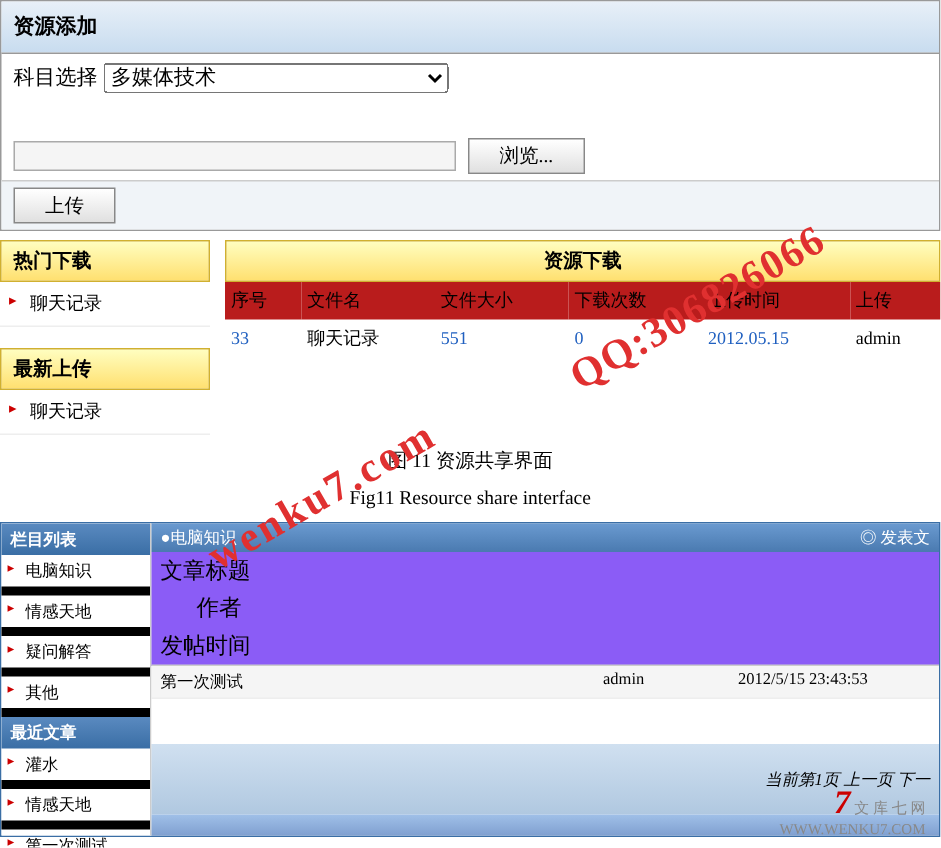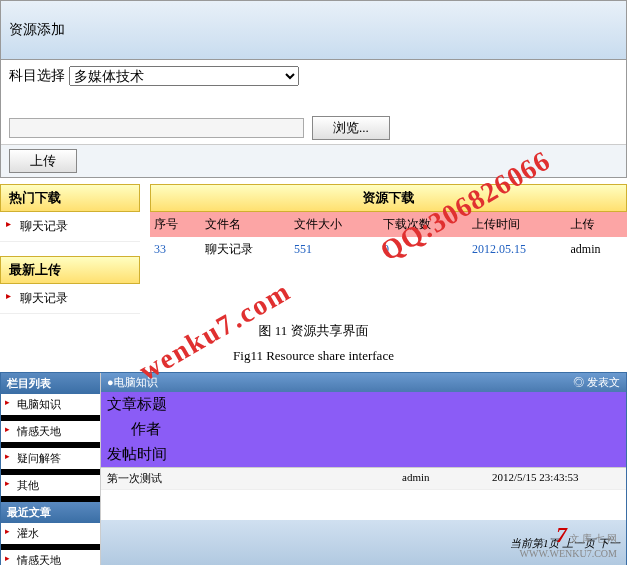--- a/index.html
+++ b/index.html
@@ -1,38 +1,38 @@
 <!DOCTYPE html>
 <html><head>
 <meta charset="utf-8">
 <style>
 * { box-sizing: border-box; margin: 0; padding: 0; font-family: "SimSun", serif; }
 body { width: 627px; height: 565px; background: #fff; font-size: 12px; position: relative; overflow: hidden; }
 
 .panel1 { border: 1px solid #999; }
-.panel1-header { background: linear-gradient(#e8f0f8, #c8dcef); padding: 20px 8px; font-size: 14px; font-weight: normal; border-bottom: 1px solid #999; }
+.panel1-header { background: linear-gradient(#e8f0f8, #c8dcef); padding: 8px 8px; font-size: 14px; font-weight: bold; border-bottom: 1px solid #999; }
 .form-area { padding: 4px 8px; font-size: 14px; }
 .form-row { display: flex; align-items: center; margin: 2px 0; }
 .form-row label { margin-right: 4px; }
 .select1 { width: 230px; height: 20px; font-size: 14px; }
 .input1 { width: 180px; height: 18px; border: 1px solid #999; }
 .browse-row { margin-top: 20px; padding: 4px 8px; display: flex; align-items: center; }
 .browse-input { width: 295px; height: 20px; border: 1px solid #aaa; background: #f5f5f5; }
 .btn { border: 1px solid #888; background: linear-gradient(#fff, #e0e0e0); padding: 2px 20px; font-size: 13px; cursor: pointer; }
 .upload-row { padding: 4px 8px; border-top: 1px solid #ccc; background: #f0f4f8; }
 
 .mid-section { display: flex; margin-top: 6px; }
 .sidebar1 { width: 140px; }
 .side-hdr { background: linear-gradient(#fffec0, #ffe070); border: 1px solid #d0b030; padding: 4px 8px; font-weight: bold; font-size: 13px; }
 .side-item { padding: 6px 8px 6px 20px; border-bottom: 1px solid #eee; position: relative; }
 .side-item::before { content: "▸"; position: absolute; left: 6px; color: #c00; font-size: 10px; }
 .main-table { flex: 1; margin-left: 10px; }
 .dl-hdr { background: linear-gradient(#fffec0, #ffe070); text-align: center; font-weight: bold; padding: 4px; border: 1px solid #d0b030; font-size: 13px; }
 .tbl { width: 100%; border-collapse: collapse; font-size: 12px; }
-.tbl th { background: #fca5a5; padding: 4px; text-align: left; font-weight: normal; margin-left: 44px; }
+.tbl th { background: #b91c1c; padding: 4px; text-align: left; font-weight: normal; margin-left: 44px; }
 .tbl td { padding: 4px; }
 .blue { color: #2060c0; }
 
 .caption { text-align: center; margin: 8px 0; font-size: 13px; }
 
 .panel2 { display: flex; border: 1px solid #3a6ea5; margin-top: 4px; height: 210px; }
 .sidebar2 { width: 100px; background: #fff; border-right: 1px solid #ccc; font-size: 11px; }
 .side2-hdr { background: linear-gradient(#5a8ac0, #3a6ea5); color: #fff; padding: 3px 6px; font-weight: bold; }
 .side2-item { padding: 3px 6px 3px 16px; border-bottom: 6px solid #000000; position: relative; }
 .side2-item::before { content: "▸"; position: absolute; left: 4px; color: #c00; font-size: 9px; }

